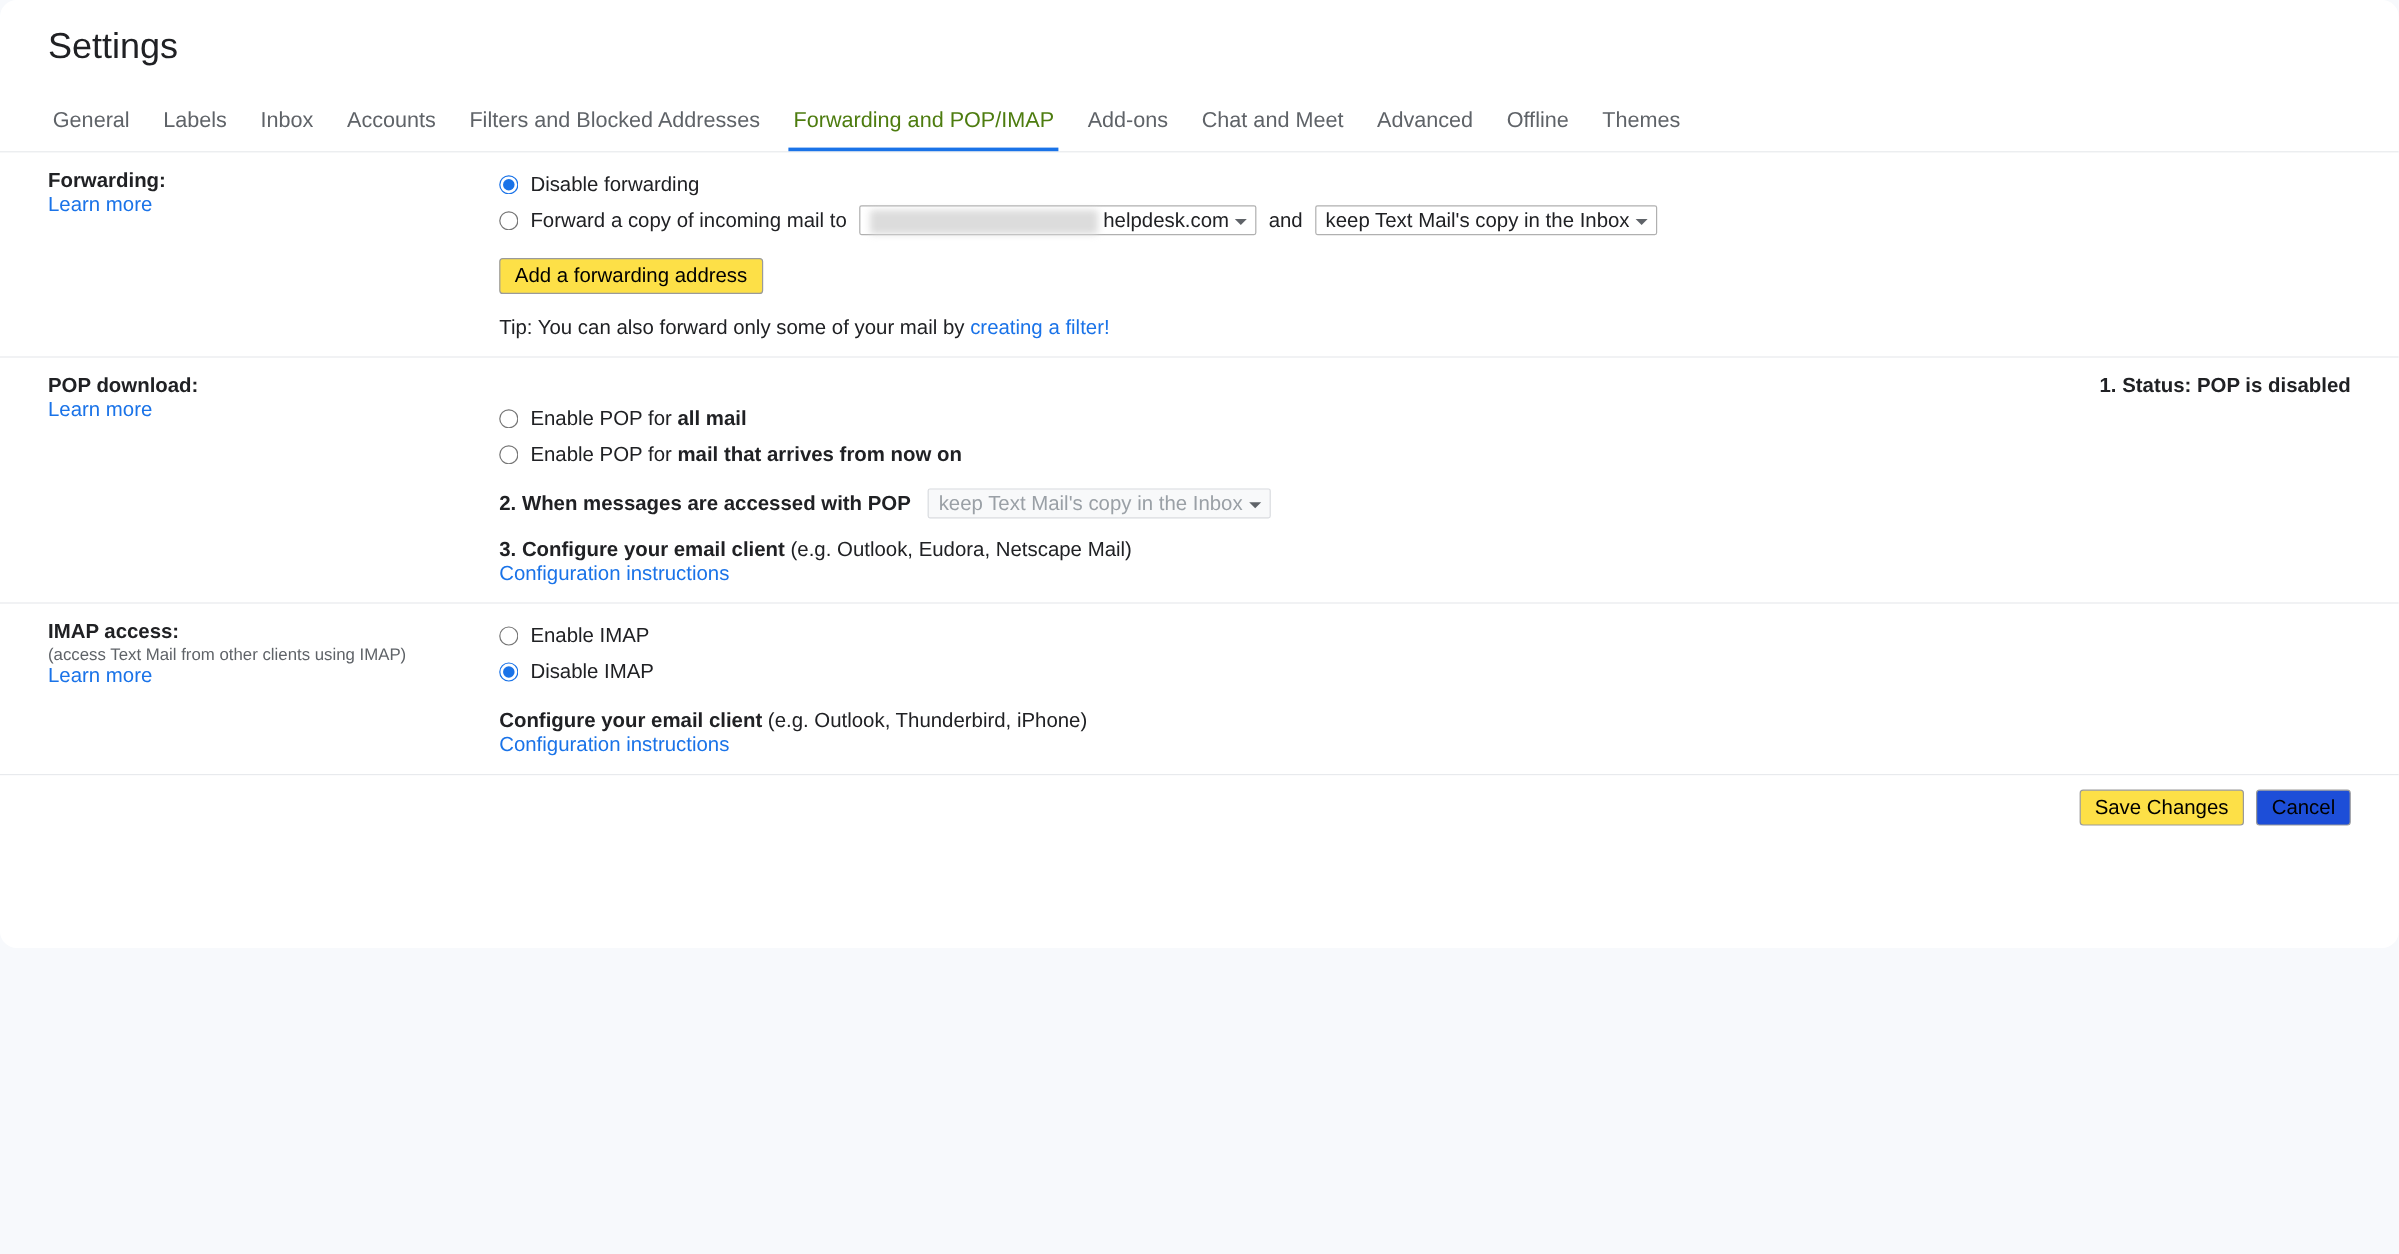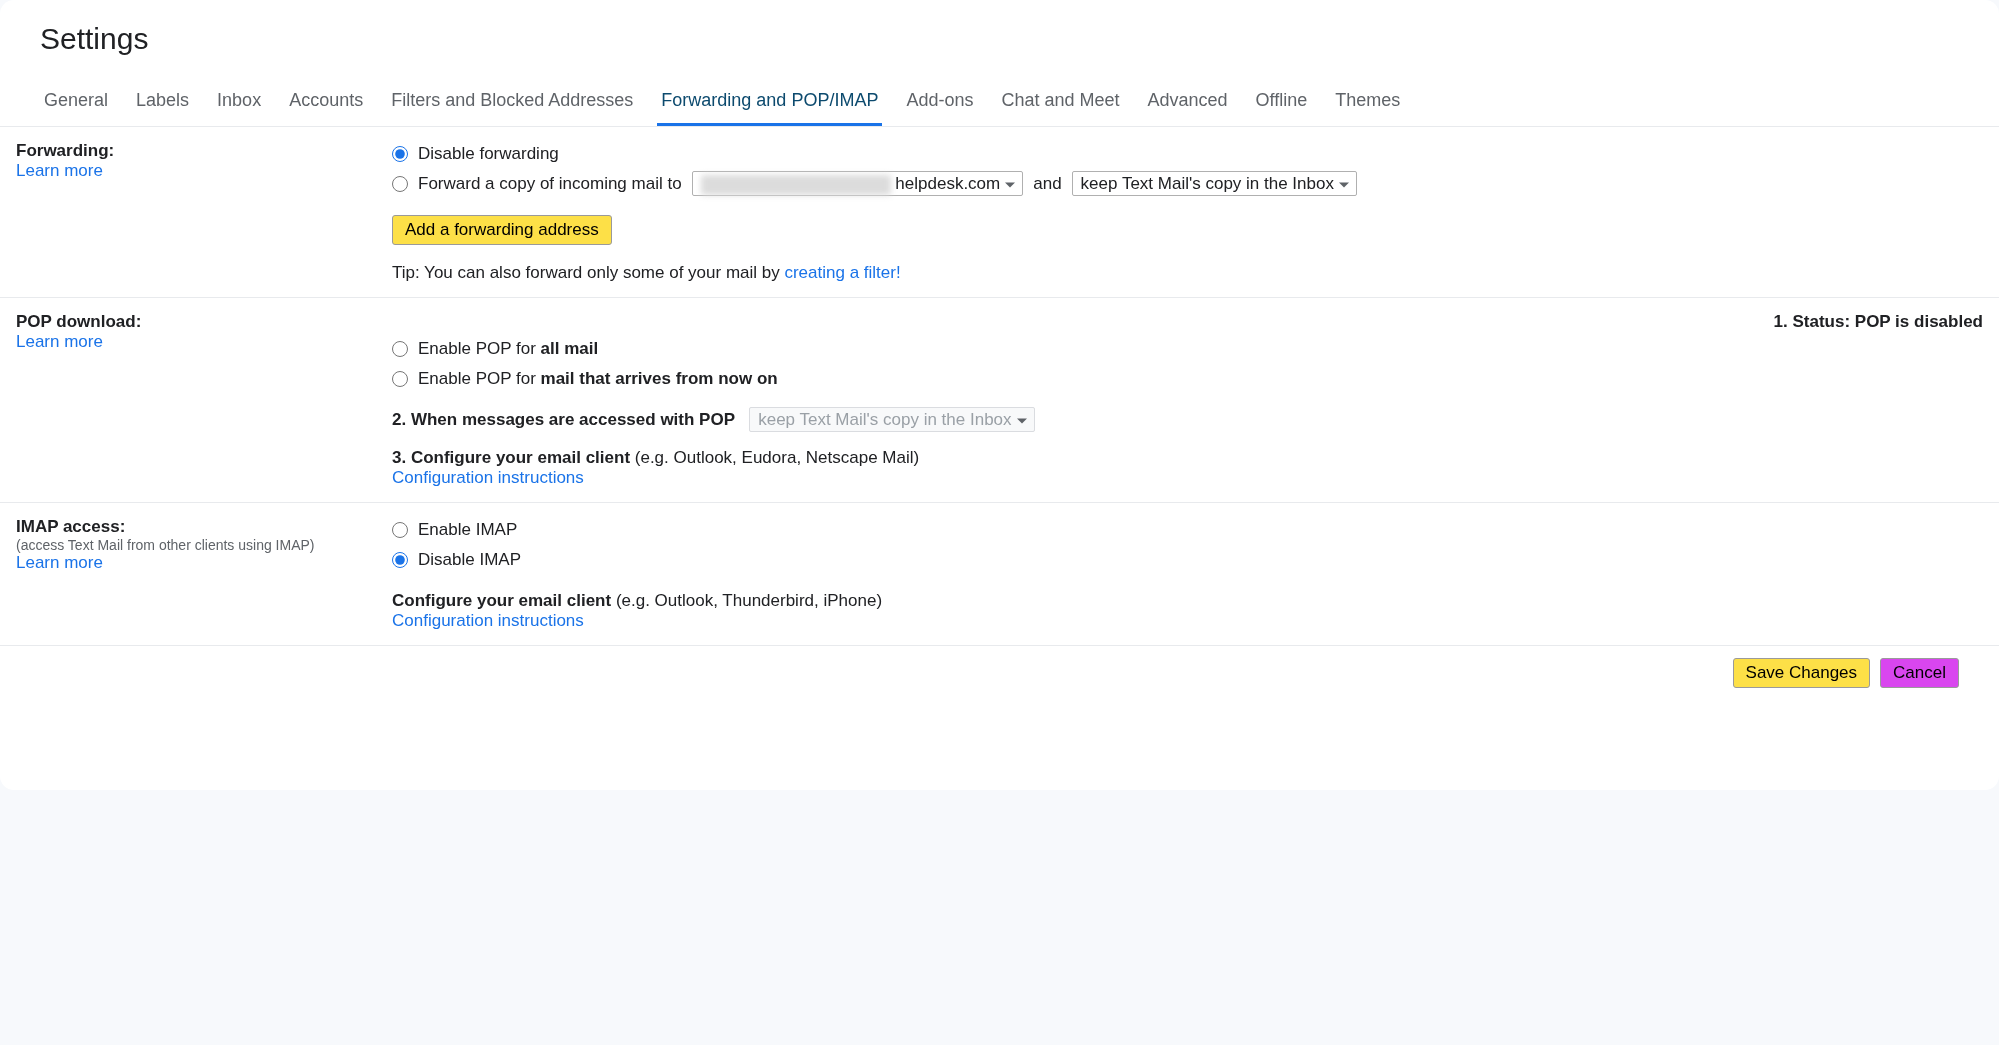--- a/index.html
+++ b/index.html
@@ -35,26 +35,26 @@
     }
     .tab {
       padding: 12px 4px 12px 4px;
       font-size: 18px;
       color: #5f6368;
       cursor: pointer;
       border-bottom: 3px solid transparent;
       white-space: nowrap;
     }
     .tab.active {
-      color: #0c4a6e;
+      color: #4d7c0f;
       border-bottom: 3px solid #1a73e8;
     }
     .section {
       display: flex;
-      padding: 14px 16px;
+      padding: 14px 40px;
       border-bottom: 1px solid #e8eaed;
     }
     .section-label {
       width: 360px;
       flex-shrink: 0;
       padding-right: 20px;
     }
     .section-label .label-title {
       font-weight: bold;
       font-size: 17px;
@@ -263,16 +263,16 @@
         <span class="bold">Configure your email client</span><span> (e.g. Outlook, Thunderbird, iPhone)</span>
       </div>
       <div>
         <span class="link">Configuration instructions</span>
       </div>
     </div>
   </div>
 
   <div class="footer-buttons">
     <button class="btn">Save Changes</button>
-    <button class="btn" style="background:#d946ef;">Cancel</button>
+    <button class="btn" style="background:#1d4ed8;">Cancel</button>
   </div>
 
 </div>
 
 </body></html>

